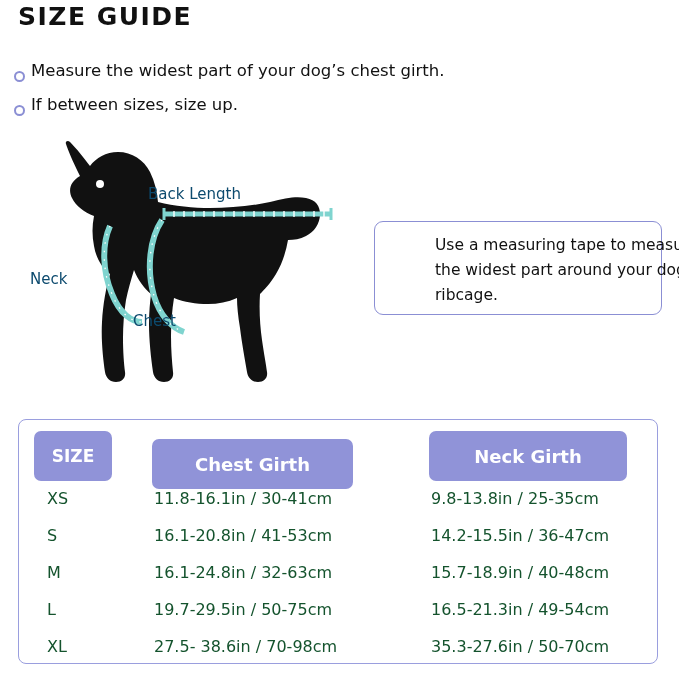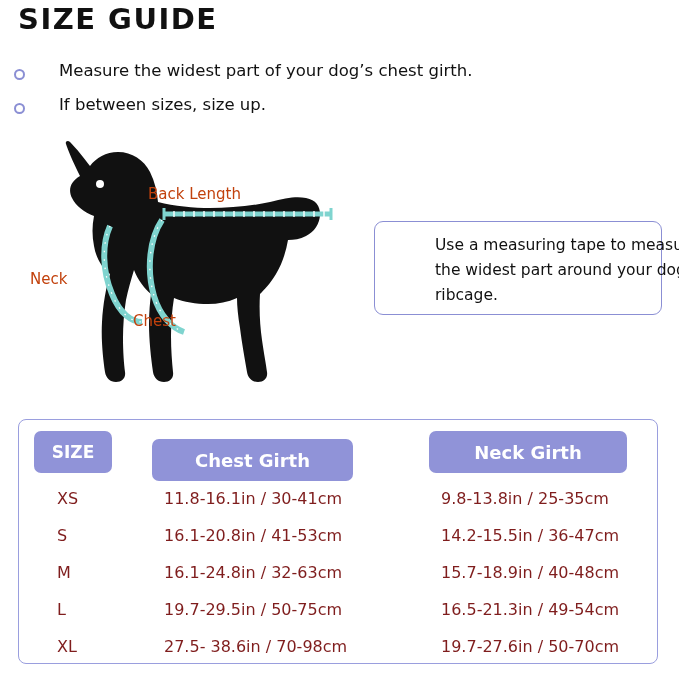--- a/index.html
+++ b/index.html
@@ -19,32 +19,31 @@
     position: relative;
     width: 679px;
     height: 676px;
   }
   
   .title {
     position: absolute;
     left: 18px;
     top: 2px;
     font-family: "DejaVu Sans", sans-serif;
-    font-size: 29px;
+    font-size: 25px;
     font-weight: bold;
     letter-spacing: 1.5px;
     color: #111111;
   }
   
   .bullet-row {
     position: absolute;
     display: flex;
-    align-items: center;
+    align-items: flex-end;
     left: 14px;
-    gap: 28px;
   }
   .bullet-row.b1 { top: 60px; }
   .bullet-row.b2 { top: 94px; }
   .bullet-dot {
     width: 11px;
     height: 11px;
     border-radius: 50%;
     border: 2px solid #8b8fd4;
     background: #ffffff;
     margin-top: 6px;
@@ -62,21 +61,21 @@
     position: absolute;
     left: 0;
     top: 140px;
     width: 679px;
     height: 262px;
   }
   .dog-svg { position: absolute; left: 24px; top: 0; }
   .label {
     position: absolute;
     font-size: 15px;
-    color: #c2410c;
+    color: #0c4a6e;
     white-space: nowrap;
   }
   .label-back { left: 148px; top: 45px; }
   .label-neck { left: 30px; top: 130px; }
   .label-chest { left: 133px; top: 172px; }
 
   
   .note-box {
     position: absolute;
     left: 374px;
@@ -112,42 +111,42 @@
   }
   .thead {
     position: absolute;
     left: 0; top: 0;
     width: 640px;
     height: 58px;
   }
   .th {
     position: absolute;
     top: 11px;
-    height: 42px;
+    height: 50px;
     background: #9093d8;
     border-radius: 7px;
     color: #ffffff;
     font-size: 18px;
     font-weight: bold;
     display: flex;
     align-items: center;
     justify-content: center;
     box-sizing: border-box;
   }
   .th-size  { left: 15px;  width: 78px;  font-size: 17px; }
   .th-chest { left: 133px; width: 201px; margin-top: 8px; }
   .th-neck  { left: 410px; width: 198px; }
 
   .trow {
     position: absolute;
-    left: 12px;
+    left: 2px;
     width: 640px;
     height: 37px;
     font-size: 16px;
-    color: #7f1d1d;
+    color: #14532d;
   }
   .cell {
     position: absolute;
     top: 0;
     line-height: 37px;
     white-space: nowrap;
   }
   .c-size  { left: 26px;  text-align: left; }
   .c-chest { left: 133px; width: 201px; text-align: left; }
   .c-neck  { left: 410px; width: 198px; text-align: left; }
@@ -282,17 +281,17 @@
       <div class="cell c-neck">15.7-18.9in / 40-48cm</div>
     </div>
     <div class="trow" style="top:171px;">
       <div class="cell c-size">L</div>
       <div class="cell c-chest">19.7-29.5in / 50-75cm</div>
       <div class="cell c-neck">16.5-21.3in / 49-54cm</div>
     </div>
     <div class="trow" style="top:208px;">
       <div class="cell c-size">XL</div>
       <div class="cell c-chest">27.5- 38.6in / 70-98cm</div>
-      <div class="cell c-neck">19.7-27.6in / 50-70cm</div>
+      <div class="cell c-neck">35.3-27.6in / 50-70cm</div>
     </div>
   </div>
 
 </div>
 
 </body></html>

